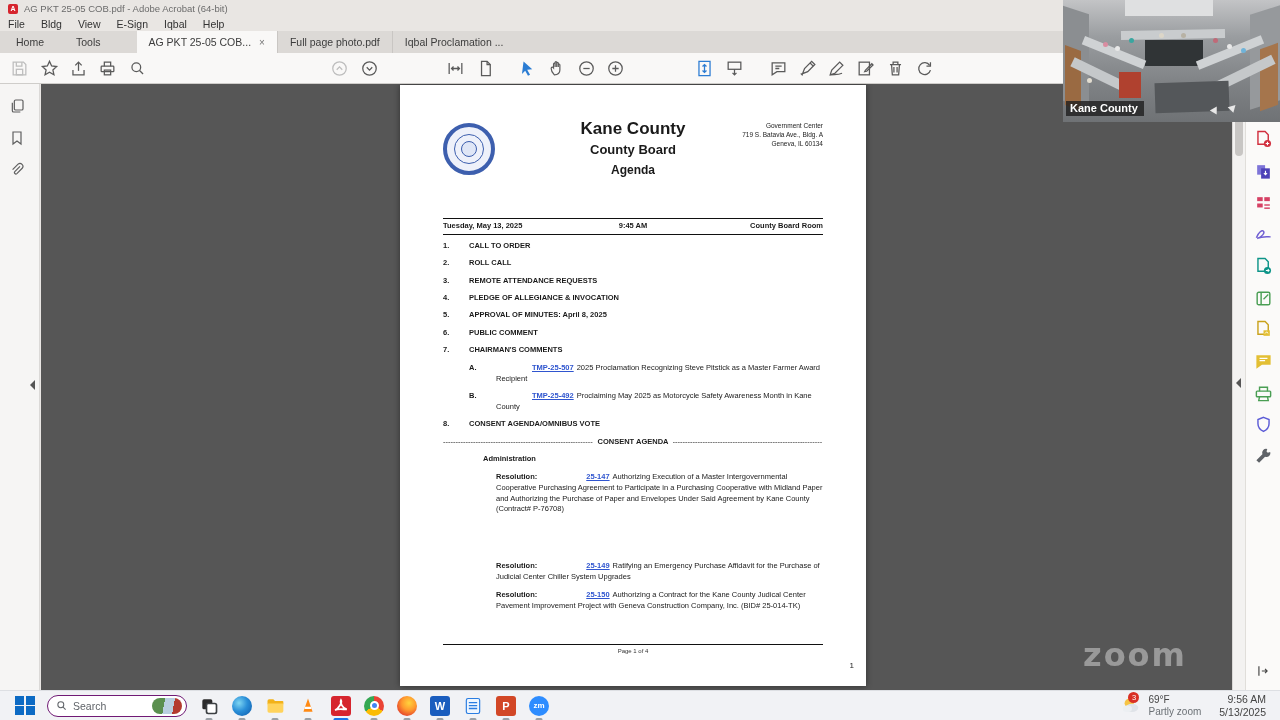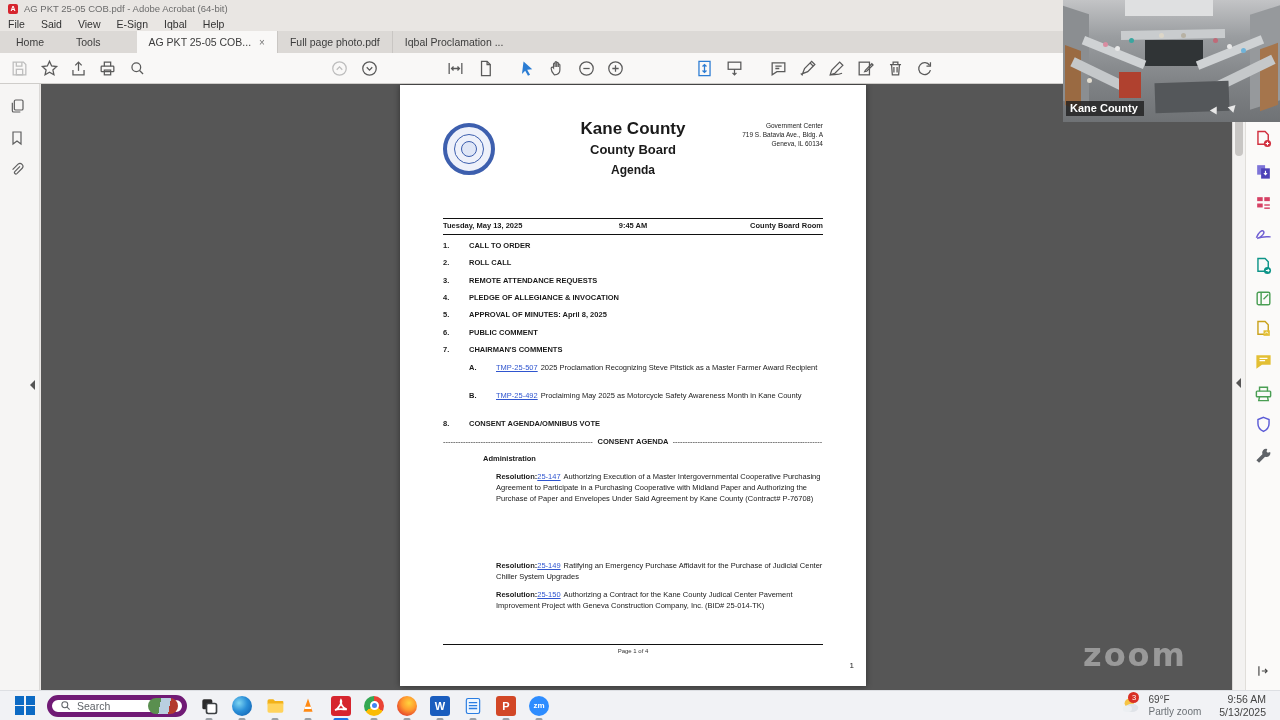--- a/index.html
+++ b/index.html
@@ -60,27 +60,27 @@
   .doc-address{position:absolute;right:43px;top:36px;text-align:right;font-size:6.5px;line-height:9px;color:#222;}
   .rule{position:absolute;left:43px;width:380px;height:0;border-top:1.6px solid #111;}
   .meta-row{position:absolute;left:43px;top:136px;width:380px;display:flex;font-size:7.5px;font-weight:bold;}
   .meta-row .m1{flex:1;text-align:left;}
   .meta-row .m2{flex:1;text-align:center;}
   .meta-row .m3{flex:1;text-align:right;}
   .ag-row{position:absolute;left:43px;width:380px;font-size:7.5px;font-weight:bold;}
   .ag-num{display:inline-block;width:26px;}
   .proc-row{position:absolute;left:69px;width:354px;font-size:7.5px;line-height:10.5px;display:flex;}
   .proc-letter{display:inline-block;width:27px;font-weight:bold;flex:none;}
-  .doclink{color:#2f55cf;text-decoration:underline;font-weight:normal;margin-right:3px;}
+  .doclink{color:#2f55cf;text-decoration:underline;font-weight:bold;margin-right:3px;margin-left:36px;}
   .divider-row{position:absolute;left:43px;top:352px;width:380px;display:flex;font-size:7.5px;font-weight:bold;align-items:center;}
   .divider-row .dash{flex:1;overflow:hidden;white-space:nowrap;font-weight:normal;}
   .divider-row .dtitle{padding:0 4px;white-space:nowrap;}
   .section-head{position:absolute;left:83px;top:369px;font-size:7.5px;font-weight:bold;}
   .res-row{position:absolute;left:96px;width:327px;font-size:7.5px;line-height:10.8px;}
-  .res-row b{margin-right:0;}
+  .res-row b{margin-right:13px;}
   .page-footer-label{position:absolute;left:0;top:563px;width:100%;text-align:center;font-size:6px;color:#333;}
   .page-num-br{position:absolute;right:12px;top:576px;font-size:8px;color:#222;}
   .watermark{position:absolute;left:1042px;top:552px;font-size:32px;font-weight:bold;letter-spacing:2px;
     color:rgba(255,255,255,.4);font-family:"DejaVu Sans",sans-serif;}
   
   .video{position:absolute;left:1063px;top:0;width:217px;height:122px;overflow:hidden;z-index:50;
     background:linear-gradient(#c3c4c6 0%,#9a9da0 30%,#7e8184 70%,#6f7275 100%);}
   .v-screen{position:absolute;left:62px;top:0;width:88px;height:16px;background:#dfe0e1;}
   .v-wall-l{position:absolute;left:0;top:10px;width:26px;height:95px;background:#8b8e91;transform:skewY(18deg);}
   .v-wood-l{position:absolute;left:2px;top:48px;width:16px;height:60px;background:#9a6a42;transform:skewY(20deg);}
@@ -99,21 +99,21 @@
     font-size:11px;font-weight:bold;padding:1px 6px 2px 4px;}
   .v-cursor{position:absolute;width:0;height:0;border-left:4px solid transparent;border-right:4px solid transparent;border-bottom:7px solid #e8e8e8;}
   
   .taskbar{position:absolute;left:0;top:690px;width:1280px;height:30px;background:#f1f2f5;
     border-top:1px solid #dddfe3;display:flex;align-items:center;z-index:60;}
   .tb-left{display:flex;align-items:center;gap:11px;padding-left:14px;}
   .tk-ico{width:22px;height:22px;position:relative;display:flex;align-items:center;justify-content:center;}
   .tk-ico svg{width:20px;height:20px;}
   .run-dot{position:absolute;bottom:-4px;left:50%;transform:translateX(-50%);width:7px;height:2.5px;border-radius:2px;background:#9aa0a6;}
   .run-dot.active{width:15px;background:#1a73e8;}
-  .search-pill{width:140px;height:22px;background:#fff;border:5px solid #701a75;border-radius:12px;
+  .search-pill{width:140px;height:22px;background:#fff;border:1px solid #701a75;border-radius:12px;
     display:flex;align-items:center;padding:0 4px 0 8px;font-size:10.5px;color:#5f6368;gap:6px;}
   .search-pill .sp-text{flex:1;}
   .sp-img{width:30px;height:16px;border-radius:8px;background:linear-gradient(100deg,#5a8f4f 0 40%,#b9cfe0 40% 70%,#b33a2e 70% 100%);}
   .sq4{display:grid;grid-template-columns:9px 9px;grid-template-rows:9px 9px;gap:1.5px;}
   .sq4 i{background:#0c6ac4;}
   .win-badge{border-radius:3px;display:flex;align-items:center;justify-content:center;color:#fff;font-weight:bold;font-size:11px;}
   .tb-right{margin-left:auto;display:flex;align-items:center;gap:18px;padding-right:14px;}
   .weather{display:flex;align-items:center;gap:6px;font-size:10px;color:#444;}
   .weather .wlines{line-height:12px;}
   .wicon{position:relative;width:22px;height:22px;}
@@ -126,21 +126,21 @@
 
 <div class="screen">
 
   <div class="titlebar">
     <span class="mini-pdf">A</span>
     <span>AG PKT 25-05 COB.pdf - Adobe Acrobat (64-bit)</span>
   </div>
 
   <div class="menubar">
     <span>File</span>
-    <span>Said</span>
+    <span>Bldg</span>
     <span>View</span>
     <span>E-Sign</span>
     <span>Iqbal</span>
     <span>Help</span>
   </div>
 
   <div class="tabbar">
     <div class="tab-plain">
         <span>Home</span>
       </div>

